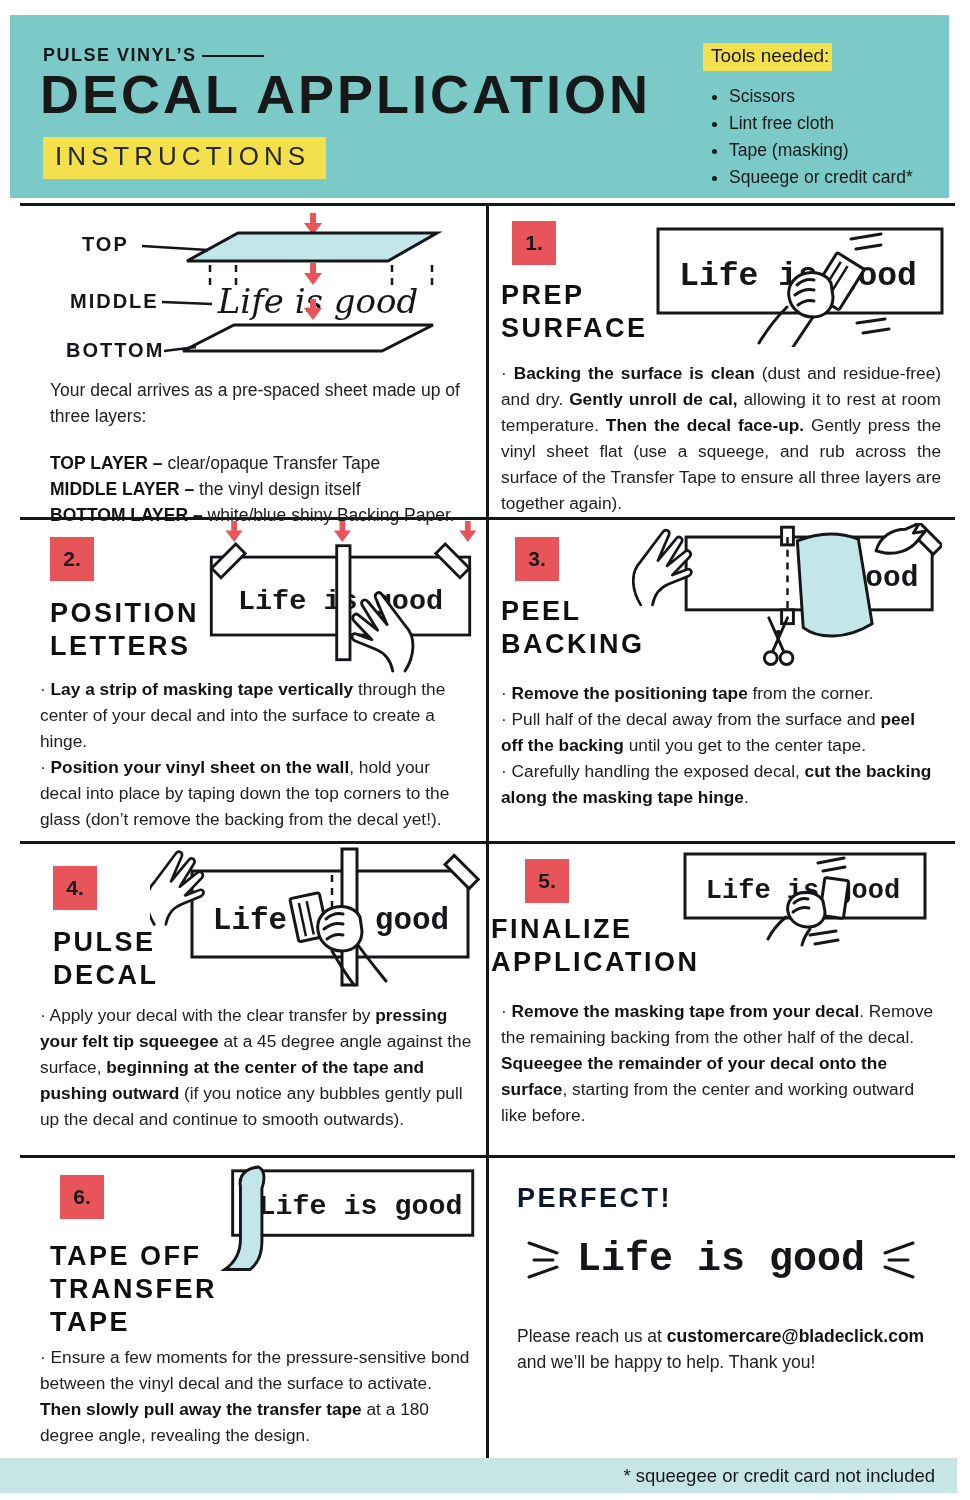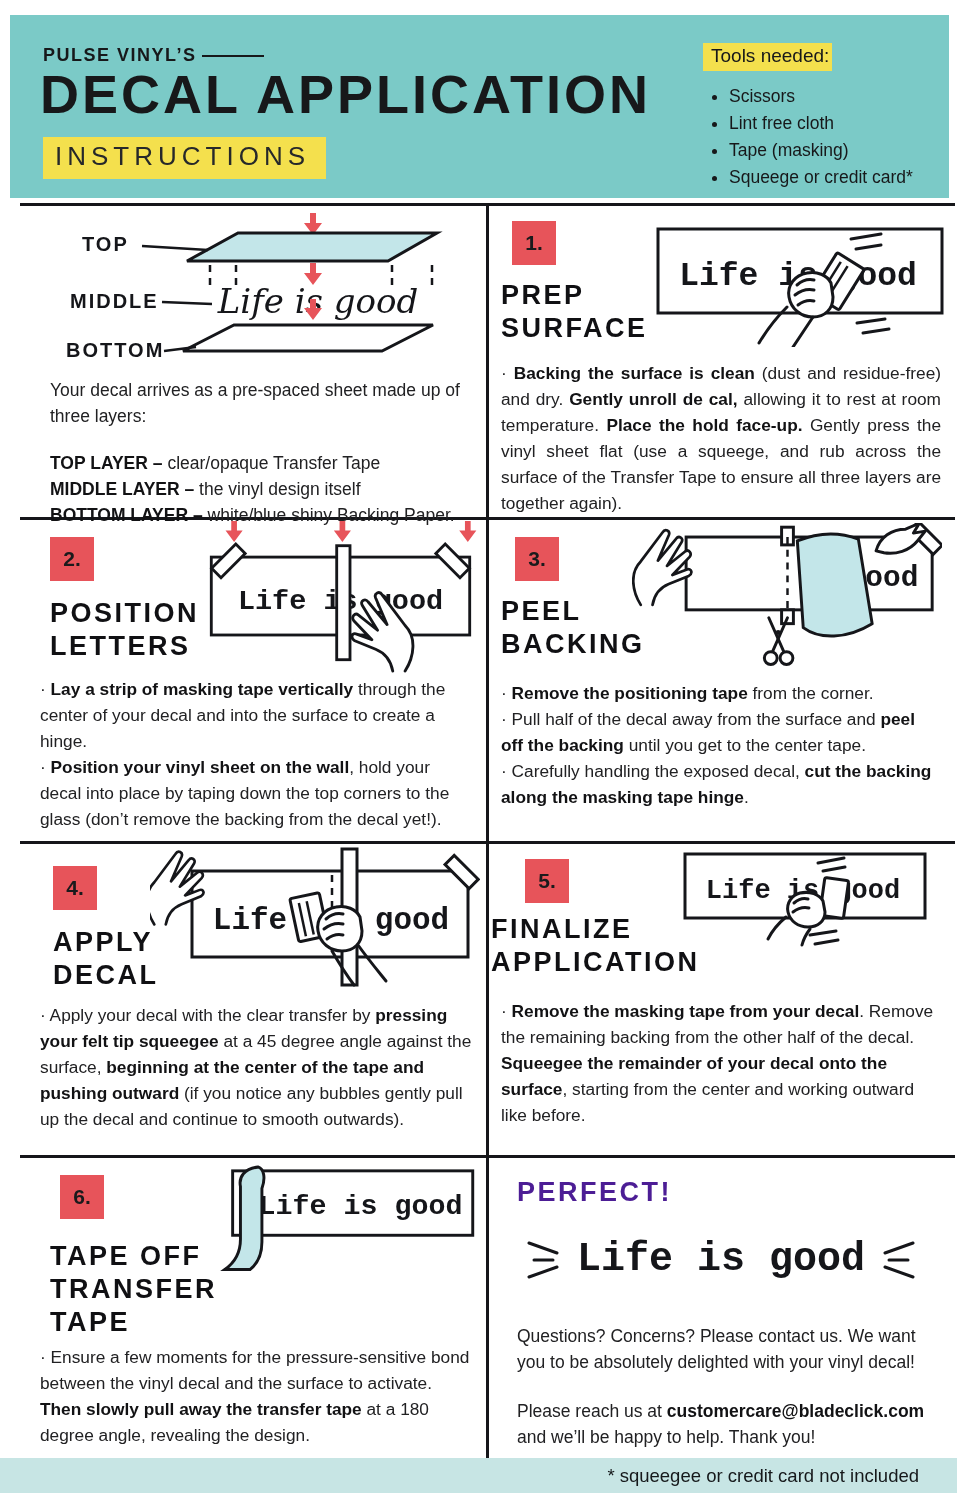--- a/index.html
+++ b/index.html
@@ -48,29 +48,29 @@
   .decal-svg-text{font-family:"Liberation Mono",monospace;font-weight:700;fill:#15161a;}
   .label-svg{font-family:"Liberation Sans",sans-serif;font-weight:700;letter-spacing:2px;fill:#15161a;}
   .script-svg{font-family:"DejaVu Serif",serif;font-style:italic;fill:#15161a;}
 
   
   .lead{position:absolute;left:30px;top:174px;width:414px;font-size:17.5px;line-height:1.5;}
   .layers{position:absolute;left:30px;top:248px;width:420px;font-size:17.5px;line-height:1.48;}
   .layers b{color:#121214;}
 
   
-  .perfect-title{position:absolute;left:30px;top:22px;font-weight:700;font-size:27px;letter-spacing:2.5px;color:#4c1d95;}
+  .perfect-title{position:absolute;left:30px;top:28px;font-weight:700;font-size:27px;letter-spacing:2.5px;color:#0f172a;}
   .logo-row{position:absolute;left:0;top:82px;width:468px;display:flex;align-items:center;justify-content:center;gap:16px;}
   .logo-text{font-family:"Liberation Mono",monospace;font-weight:700;font-size:40px;color:#15161a;white-space:nowrap;}
   .perfect-body{position:absolute;left:30px;top:168px;width:414px;font-size:17.5px;line-height:1.5;}
   .perfect-body p{margin:0 0 22px 0;}
   .perfect-body b{color:#121214;}
 
   
-  .footer{position:absolute;left:0;top:1458px;width:957px;height:35px;background:var(--teal_light);text-align:right;line-height:35px;padding-right:38px;font-size:18.5px;color:#15181a;}
+  .footer{position:absolute;left:0;top:1458px;width:957px;height:35px;background:var(--teal_light);text-align:right;line-height:35px;padding-right:22px;font-size:18.5px;color:#15181a;}
 </style>
 </head>
 <body>
 
 <div class="page">
 
   <div class="header">
     <div class="brand">PULSE VINYL’S</div>
     <div class="title">DECAL APPLICATION</div>
     <div class="subtitle">INSTRUCTIONS</div>
@@ -139,21 +139,21 @@
         <path class="ln3" d="M14,14 q8,-7 17,-5"></path>
           <path class="ln3" d="M12,24 q9,-7 19,-5"></path>
           <path class="ln3" d="M15,34 q8,-6 16,-4"></path>
         <path class="ln3" d="M4,36 C-8,48 -18,62 -24,72"></path>
           <path class="ln3" d="M30,46 C22,58 14,70 10,76"></path>
       </g>
       <path class="ln3" d="M202,100 l28,-4"></path>
         <path class="ln3" d="M208,110 l26,-4"></path>
     </svg>
     <div class="body just" style="left:14px;top:158px;width:440px">
-        <p><span>· </span><b>Backing the surface is clean</b><span> (dust and residue-free) and dry. </span><b>Gently unroll de cal,</b><span> allowing it to rest at room temperature. </span><b>Place the hold face-up.</b><span> Gently press the vinyl sheet flat (use a squeege, and rub across the surface of the Transfer Tape to ensure all three layers are together again).</span></p>
+        <p><span>· </span><b>Backing the surface is clean</b><span> (dust and residue-free) and dry. </span><b>Gently unroll de cal,</b><span> allowing it to rest at room temperature. </span><b>Then the decal face-up.</b><span> Gently press the vinyl sheet flat (use a squeege, and rub across the surface of the Transfer Tape to ensure all three layers are together again).</span></p>
       </div>
   </div>
 
   <div class="cell" style="left:20px;top:517px;width:467px;height:324px;">
     <div class="numbox" style="left:30px;top:20px">2.</div>
     <div class="heading" style="left:30px;top:80px">
       <div>POSITION</div>
       <div>LETTERS</div>
     </div>
     <svg class="illo" style="left:178px;top:4px" width="285" height="152" viewBox="0 0 300 160">
@@ -210,21 +210,21 @@
     <div class="body" style="left:14px;top:164px;width:440px">
         <p><span>· </span><b>Remove the positioning tape</b><span> from the corner.</span></p>
         <p><span>· Pull half of the decal away from the surface and </span><b>peel off the backing</b><span> until you get to the center tape.</span></p>
         <p><span>· Carefully handling the exposed decal, </span><b>cut the backing along the masking tape hinge</b><span>.</span></p>
       </div>
   </div>
 
   <div class="cell" style="left:20px;top:841px;width:467px;height:314px;">
     <div class="numbox" style="left:33px;top:25px">4.</div>
     <div class="heading" style="left:33px;top:85px">
-      <div>APPLY</div>
+      <div>PULSE</div>
       <div>DECAL</div>
     </div>
     <svg class="illo" style="left:130px;top:6px" width="330" height="140" viewBox="0 0 330 140">
       <rect class="boxline" x="42" y="24" width="276" height="86"></rect>
       <g transform="rotate(45 312 26)">
           <rect class="tape" x="294" y="19" width="34" height="13"></rect>
         </g>
       <text class="decal-svg-text" x="100" y="82" font-size="31" text-anchor="middle">Life</text>
       <text class="decal-svg-text" x="262" y="82" font-size="31" text-anchor="middle">good</text>
       <line class="dash" x1="182" y1="28" x2="182" y2="106"></line>
@@ -302,21 +302,20 @@
     <div class="logo-row">
       <svg width="34" height="42" viewBox="0 0 34 42">
         <path class="ln3" d="M2,4 L30,14 M7,21 L26,21 M2,38 L30,28"></path>
       </svg>
       <span class="logo-text">Life is good</span>
       <svg width="34" height="42" viewBox="0 0 34 42">
         <path class="ln3" d="M32,4 L4,14 M27,21 L8,21 M32,38 L4,28"></path>
       </svg>
     </div>
     <div class="perfect-body">
-        <p><span>Questions? Concerns? Please contact us. We want you to be absolutely delighted with your vinyl decal!</span></p>
         <p><span>Please reach us at </span><b>customercare@bladeclick.com</b><span> and we’ll be happy to help. Thank you!</span></p>
       </div>
   </div>
 
   <div class="footer">
     <span>* squeegee or credit card not included</span>
   </div>
 
 </div>
 

